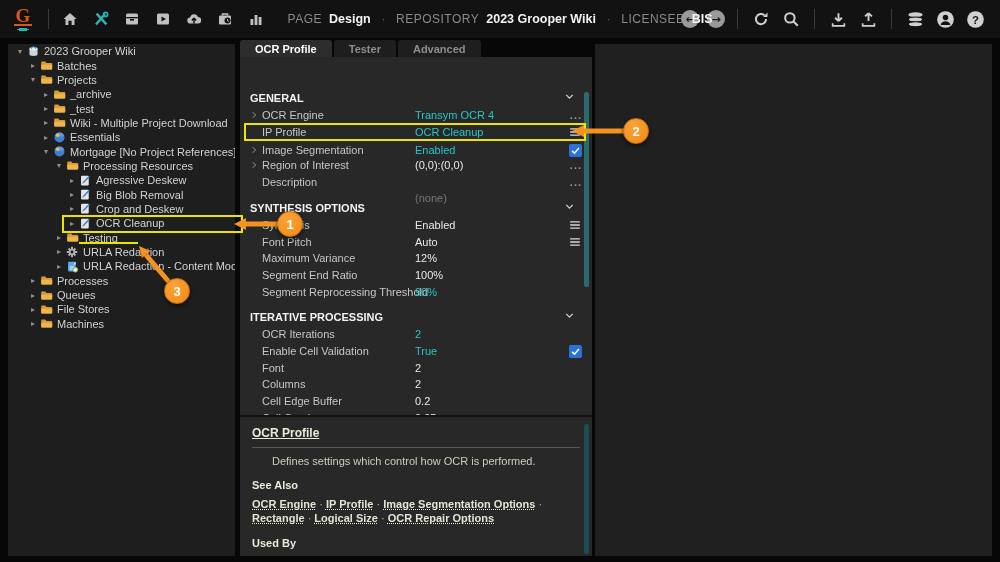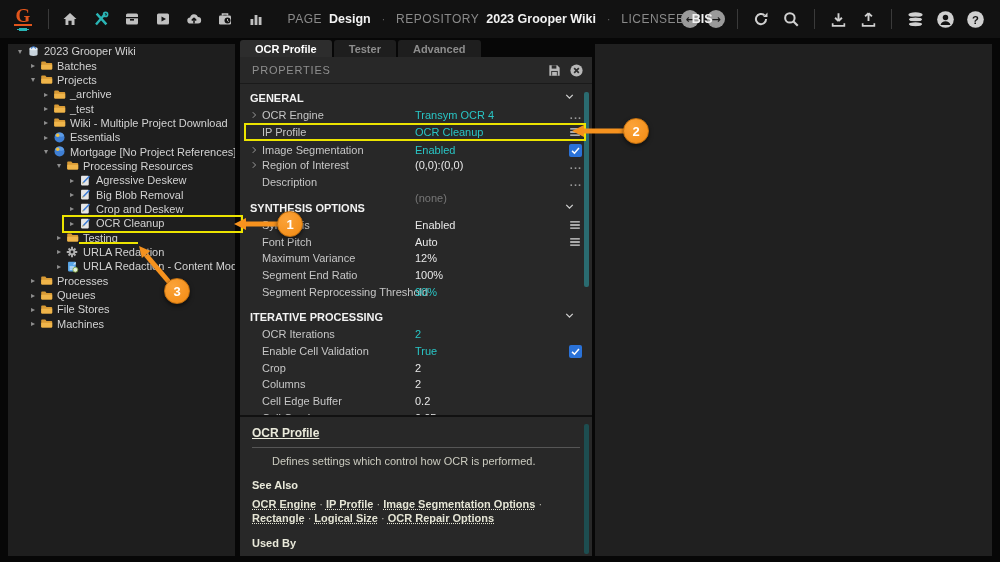--- a/index.html
+++ b/index.html
@@ -455,39 +455,20 @@
       </div>
     </div>
 
   <div id="tabs">
       <div class="tab active">OCR Profile</div>
       <div class="tab">Tester</div>
       <div class="tab">Advanced</div>
     </div>
 
   <div id="main-panel">
-    <div id="prop-header">
-      <span id="prop-title">PROPERTIES</span>
-      <div id="prop-header-icons">
-          <span class="icn">
-            <svg width="15" height="15" viewBox="0 0 16 16">
-              <path d="M2.5 2.5 H11 L13.5 5 V13.5 H2.5 Z" fill="#b8b8b8"></path>
-              <rect x="5" y="2.5" width="5" height="3.5" fill="#2d2d2d"></rect>
-              <rect x="4.5" y="8.5" width="7" height="5" fill="#2d2d2d"></rect>
-              <rect x="5.5" y="9.5" width="5" height="4" fill="#b8b8b8"></rect>
-            </svg>
-          </span>
-          <span class="icn">
-            <svg width="15" height="15" viewBox="0 0 16 16">
-              <circle cx="8" cy="8" r="6.5" fill="#b8b8b8"></circle>
-              <path d="M5.5 5.5 L10.5 10.5 M10.5 5.5 L5.5 10.5" stroke="#2d2d2d" stroke-width="1.8"></path>
-            </svg>
-          </span>
-        </div>
-    </div>
     <div id="prop-rows">
         <div class="sec-header" style="top: 32px;">
           <span class="sec-title">GENERAL</span>
           <span class="icn sec-chev"><svg width="13" height="13" viewBox="0 0 16 16">
               <path d="M4 6 L8 10 L12 6" stroke="#cfcfcf" stroke-width="1.6" fill="none"></path>
             </svg></span>
         </div>
         <div class="prow" style="top: 50px;">
           <span class="pexp">
             <svg width="10" height="10" viewBox="0 0 16 16">
@@ -605,21 +586,21 @@
           <span class="pctl">
             <span class="checkbox">
               <svg width="11" height="11" viewBox="0 0 16 16">
                 <path d="M3 8.5 L6.5 12 L13 4.5" stroke="#ffffff" stroke-width="2.2" fill="none"></path>
               </svg>
             </span>
           </span>
         </div>
         <div class="prow" style="top: 302.4px;">
           <span class="pexp"></span>
-          <span class="plabel">Crop</span>
+          <span class="plabel">Font</span>
           <span class="pvalue ">2</span>
         </div>
         <div class="prow" style="top: 319.1px;">
           <span class="pexp"></span>
           <span class="plabel">Columns</span>
           <span class="pvalue ">2</span>
         </div>
         <div class="prow" style="top: 335.8px; text-align: center;">
           <span class="pexp"></span>
           <span class="plabel">Cell Edge Buffer</span>

